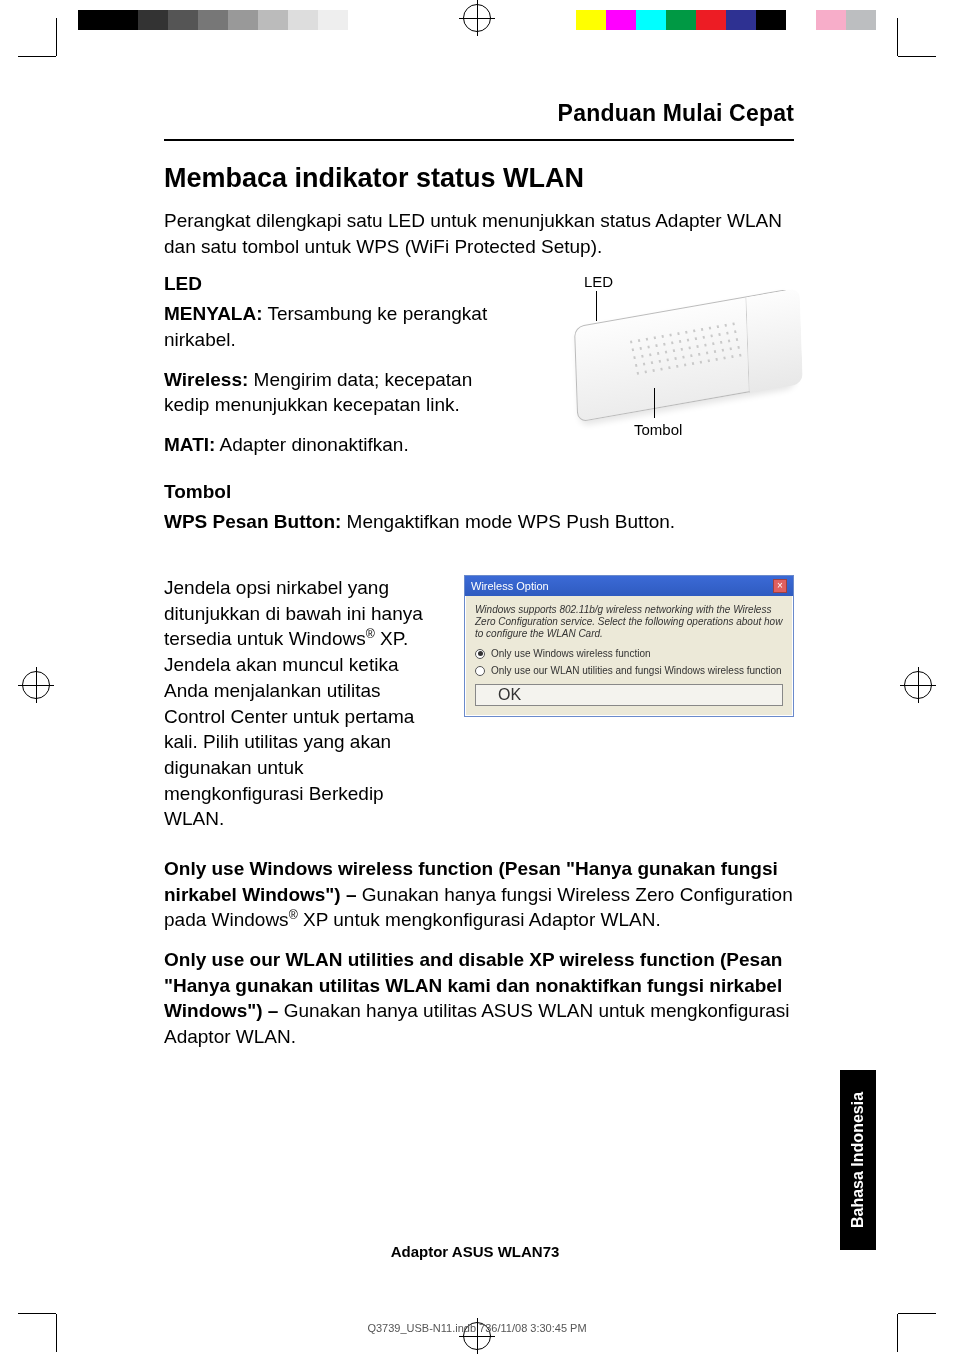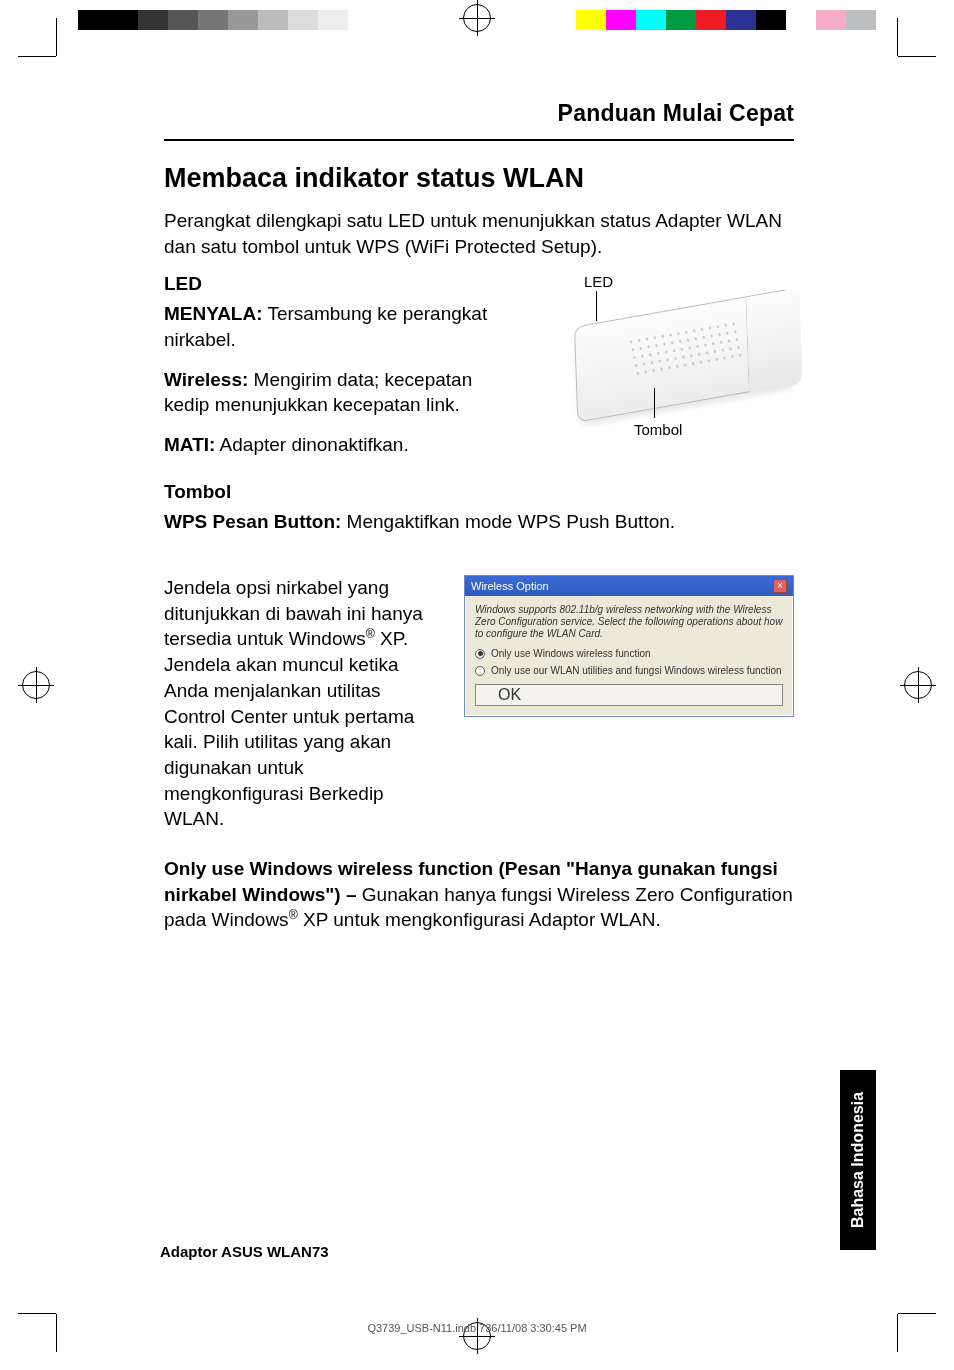--- a/index.html
+++ b/index.html
@@ -155,21 +155,21 @@
     transform: rotate(180deg);
   }
 
   
   .footer {
     position: absolute;
     left: 160px;
     width: 630px;
     bottom: 110px;
     display: flex;
-    justify-content: flex-start;
+    justify-content: center;
     font-size: 15px;
     font-weight: bold;
   }
   .print-footer {
     position: absolute;
     left: 100px; right: 100px;
     bottom: 36px;
     display: flex;
     justify-content: center;
     font-size: 11px;
@@ -287,20 +287,23 @@
           <div class="ok-btn">OK</div>
         </div>
       </div>
     </div>
   </div>
 
   <div class="body-text mt">
     <b>Only use Windows wireless function (Pesan "Hanya gunakan fungsi nirkabel Windows") – </b><span>Gunakan hanya fungsi Wireless Zero Configuration pada Windows</span><sup>®</sup><span> XP untuk mengkonfigurasi Adaptor WLAN.</span>
   </div>
 
+  <div class="body-text">
+    <b>Only use our WLAN utilities and disable XP wireless function (Pesan "Hanya gunakan utilitas WLAN kami dan nonaktifkan fungsi nirkabel Windows") – </b><span>Gunakan hanya utilitas ASUS WLAN untuk mengkonfigurasi Adaptor WLAN.</span>
+  </div>
 
 </div>
 
 <div class="side-tab">Bahasa Indonesia</div>
 
 <div class="footer">
   <span></span>
   <span>Adaptor ASUS WLAN</span>
   <span>73</span>
 </div>

